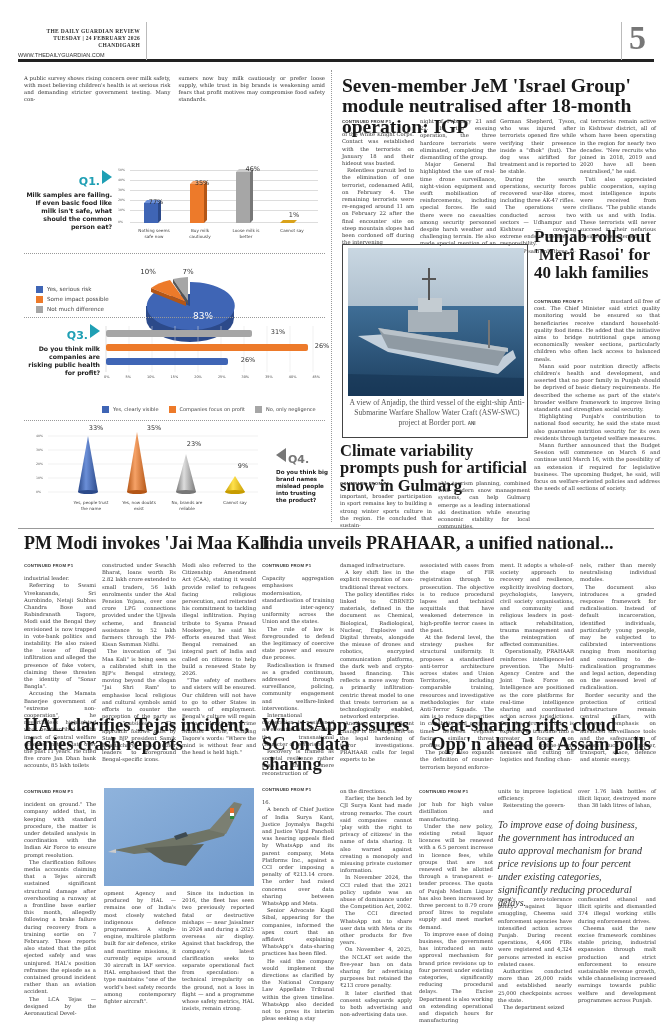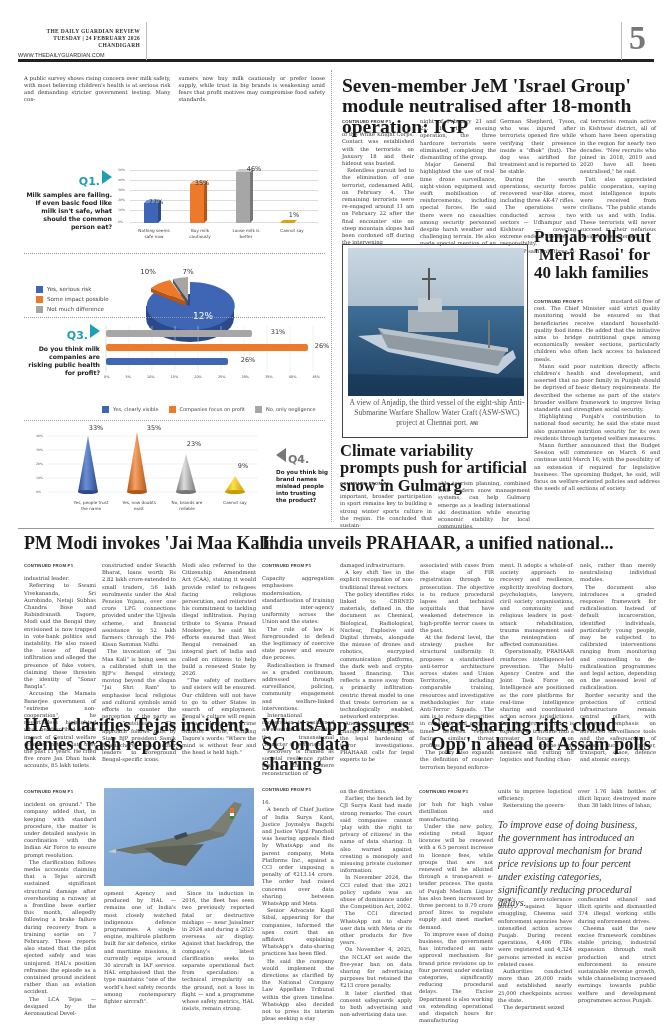--- a/index.html
+++ b/index.html
@@ -101,21 +101,21 @@
         <rect x="106" y="4" width="14" height="51" fill="#a6a6a6"></rect>
           <polygon points="120,4 123,1 123,52 120,55" fill="#777"></polygon>
           <polygon points="106,4 109,1 123,1 120,4" fill="#ccc"></polygon>
       </g>
       <g>
         <polygon points="150,55 153,52 167,52 164,55" fill="#d9a21a"></polygon>
       </g>
     </svg>
     <div class="bar-val" style="left:26px; top:30px; width:24px;">77%</div>
     <div class="bar-val" style="left:72px; top:11px; width:24px;">35%</div>
-    <div class="bar-val" style="left:124px; top:-3px; width:24px;">46%</div>
+    <div class="bar-val" style="left:118px; top:-3px; width:24px;text-align:right;">46%</div>
     <div class="bar-val" style="left:164px; top:43px; width:24px;">1%</div>
     <div class="cat-label" style="left:18px; top:60px; width:36px;">Nothing seems safe now</div>
     <div class="cat-label" style="left:64px; top:60px; width:36px;">Buy milk cautiously</div>
     <div class="cat-label" style="left:110px; top:60px; width:36px;">Loose milk is better</div>
     <div class="cat-label" style="left:156px; top:60px; width:36px;">Cannot say</div>
   </div>
   <div class="dotline" style="top:183px;"></div>
 
   <div class="chart-abs" style="left:18px; top:214px;">
     <div class="legend-item">
@@ -136,21 +136,21 @@
       <ellipse cx="62" cy="62" rx="44" ry="24" fill="#2c4a8a"></ellipse>
       <rect x="18" y="50" width="88" height="12" fill="#2c4a8a"></rect>
       <path d="M62,50 L62,26 A44,24 0 1 1 27,36 Z" fill="#3f65b5"></path>
       <path d="M58,46 L23,32 A44,24 0 0 1 42,24 Z" fill="#ed7a2a"></path>
       <path d="M23,32 L58,46 L58,50 L23,36 Z" fill="#b45616"></path>
       <path d="M60,45 L45,23 A44,24 0 0 1 60,21 Z" fill="#a6a6a6"></path>
       <path d="M45,23 L60,45 L60,49 L45,27 Z" fill="#555"></path>
     </svg>
     <div class="bar-val" style="left:8px; top:12px; width:24px; font-size:7px;">10%</div>
     <div class="bar-val" style="left:48px; top:12px; width:24px; font-size:7px;">7%</div>
-    <div class="bar-val" style="left:60px; top:55px; width:30px; font-size:9px; color:#fff;">12%</div>
+    <div class="bar-val" style="left:60px; top:55px; width:30px; font-size:9px; color:#fff;">83%</div>
   </div>
   <div class="dotline" style="top:247px;"></div>
 
   <div class="chart-abs" style="left:6px; top:254px; width:76px; text-align:right;">
     <span class="q-label">Q3.</span><span class="tri-r"></span>
     <div class="q-text" style="margin-top:2px;">Do you think milk companies are risking public health for profit?</div>
   </div>
   <div class="chart-abs" style="left:86px; top:254px; width:226px; height:70px;">
     <svg width="226" height="50">
       <line x1="2" y1="2" x2="2" y2="48" stroke="#ccc" stroke-width="0.6"></line>
@@ -305,21 +305,21 @@
       <polygon points="30,80 160,100 160,104 36,86" fill="#b9c2c9"></polygon>
       <rect x="60" y="62" width="50" height="22" fill="#a7b1b9"></rect>
       <rect x="70" y="50" width="24" height="14" fill="#c4ccd2"></rect>
       <rect x="80" y="20" width="2" height="32" fill="#555"></rect>
       <rect x="74" y="30" width="14" height="2" fill="#555"></rect>
       <rect x="140" y="72" width="2" height="28" fill="#777"></rect>
       <polygon points="0,126 176,130 176,148 0,148" fill="#163352" opacity="0.6"></polygon>
     </svg>
   </div>
   <figcaption class="caption" style="left:348px; top:398px; width:178px;">
-    <span>A view of Anjadip, the third vessel of the eight-ship Anti-Submarine Warfare Shallow Water Craft (ASW-SWC) project at Chennai port.</span>
+    <span>A view of Anjadip, the third vessel of the eight-ship Anti-Submarine Warfare Shallow Water Craft (ASW-SWC) project at Border port.</span>
     <span style="font-size:4.5px; font-weight:bold; font-family:'Liberation Sans',sans-serif;">ANI</span>
   </figcaption>
 </figure>
 
 <article>
   <h2 class="headline" style="left:534px; top:228px; width:130px; font-size:17px;">Punjab rolls out 'Meri Rasoi' for 40 lakh families</h2>
   <div class="col" style="left:534px; top:298px; width:126px;">
     <div style="display:flex; justify-content:space-between; margin-bottom:0;">
       <span class="cont" style="margin:0;">CONTINUED FROM P1</span>
       <span>mustard oil free of</span>

